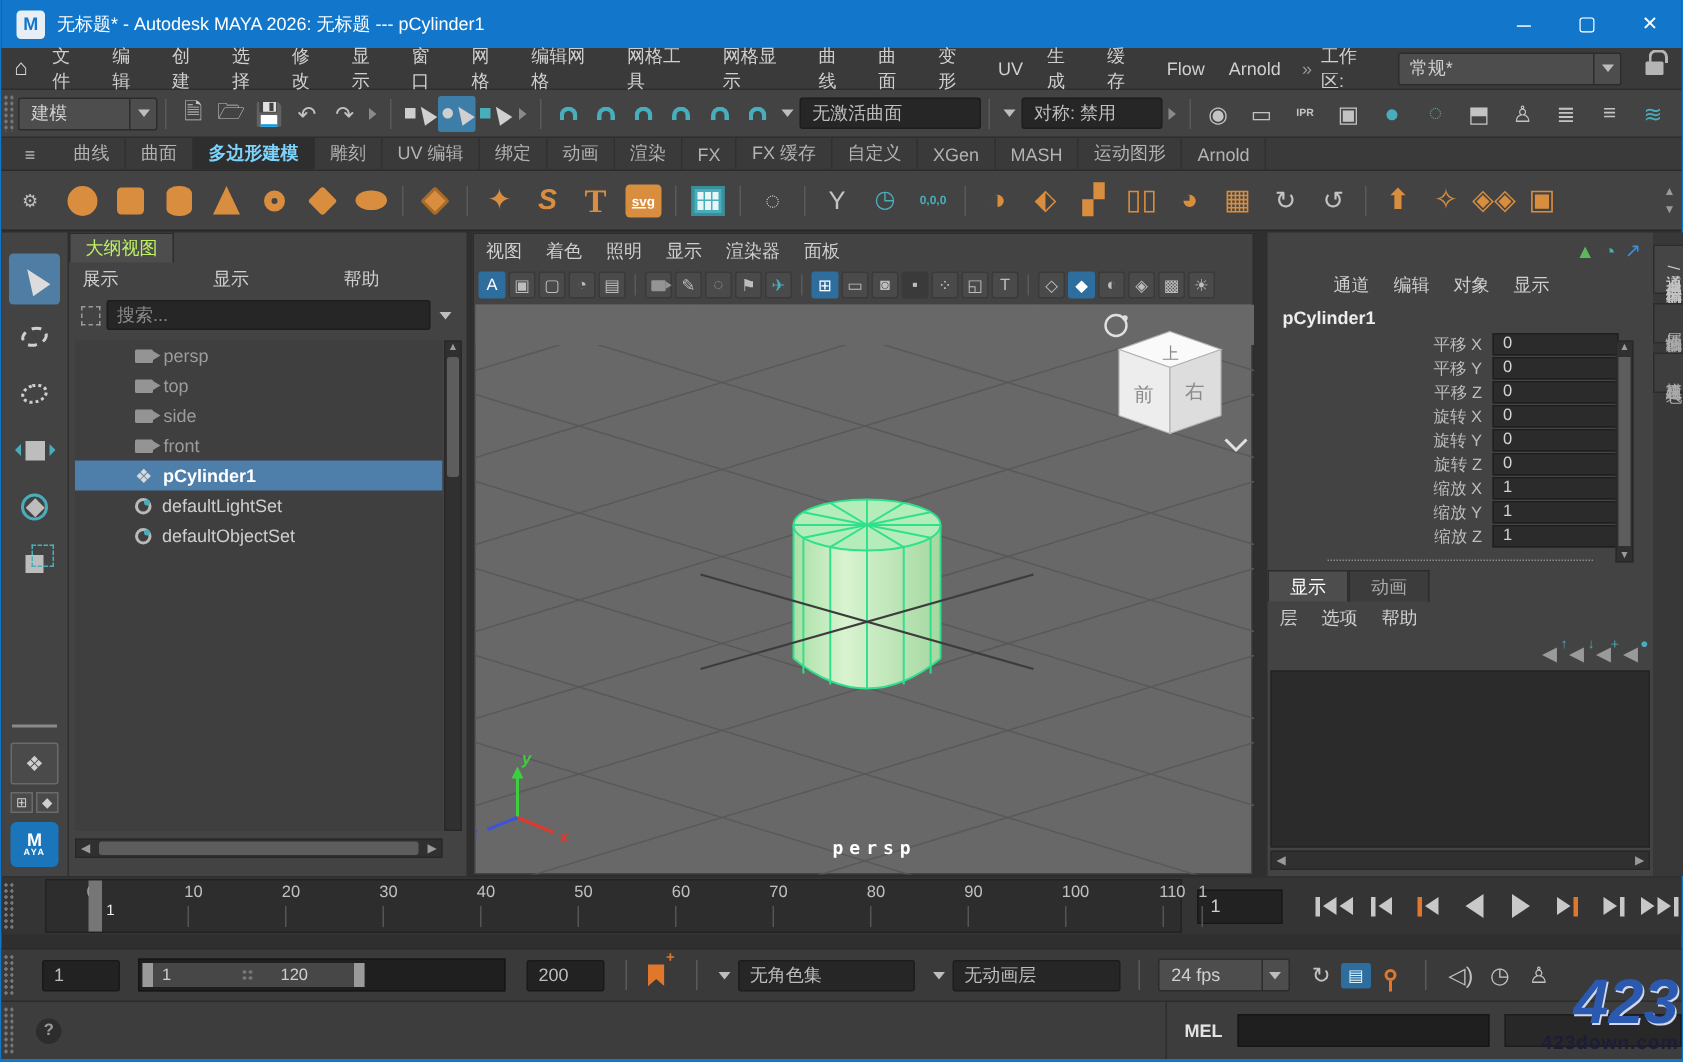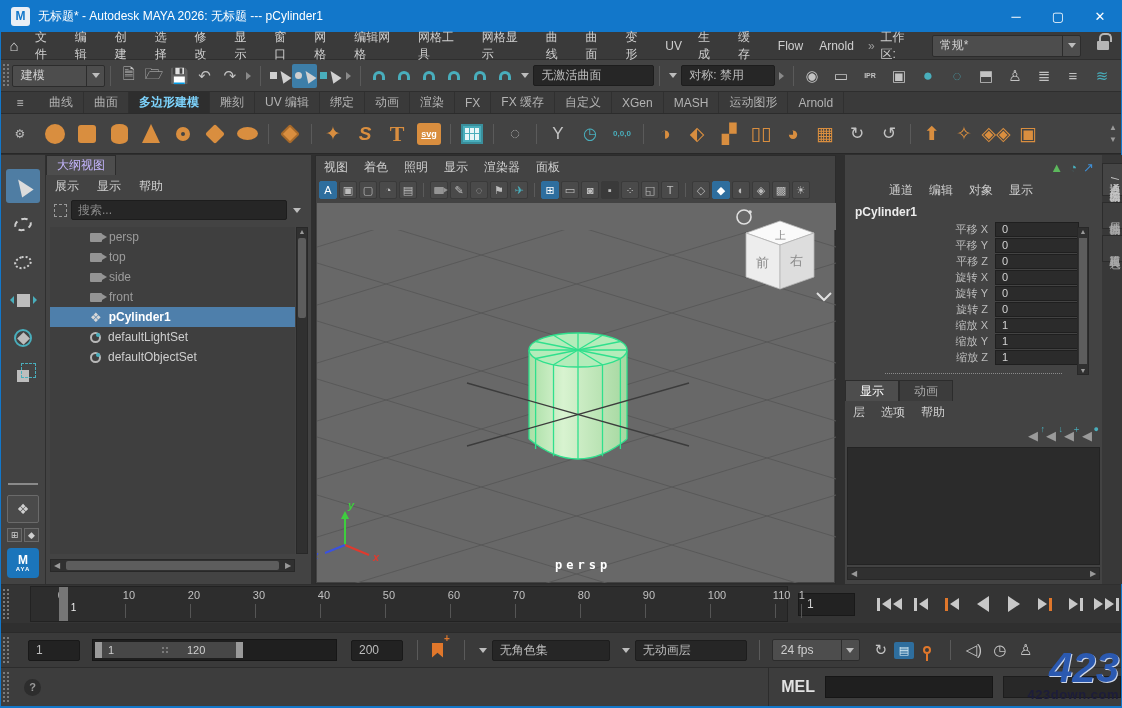--- a/index.html
+++ b/index.html
@@ -88,22 +88,22 @@
   .toolbox-bottom { margin-top:auto; display:flex; flex-direction:column; align-items:center; padding-bottom:6px; }
   .tb-line { width:30px; height:2px; background:#8a8a8a; margin-bottom:10px; }
   .layout-btn { width:32px; height:28px; background:#4a4a4a; border:1px solid #6a6a6a; border-radius:2px; display:flex; align-items:center; justify-content:center; color:#cfcfcf; font-size:14px; margin-bottom:5px; }
   .layout-mini { display:flex; gap:2px; margin-bottom:6px; }
   .layout-mini div { width:15px; height:14px; background:#4a4a4a; border:1px solid #6a6a6a; color:#cfcfcf; font-size:9px; display:flex; align-items:center; justify-content:center; }
   .maya-logo { width:32px; height:30px; background:#1b75bb; border-radius:4px; color:#fff; font-weight:bold; display:flex; flex-direction:column; align-items:center; justify-content:center; line-height:1; }
   .maya-logo small { font-size:6px; letter-spacing:1px; }
 
   
   .outliner { position:absolute; left:45px; top:0; width:265px; height:100%; background:#434343; }
-  .panel-tab { display:inline-flex; align-items:center; height:20px; padding:0 10px; background:#4d4d4d; color:#c4b5fd; border:1px solid #2c2c2c; border-bottom:none; font-size:12px; }
-  .out-menus { display:flex; height:22px; align-items:center; }
+  .panel-tab { display:inline-flex; align-items:center; height:20px; padding:0 10px; background:#4d4d4d; color:#bef264; border:1px solid #2c2c2c; border-bottom:none; font-size:12px; }
+  .out-menus { display:flex; height:22px; align-items:center;gap:45px; }
   .out-menus .mi { padding:0 9px; }
   .search-row { display:flex; align-items:center; height:26px; padding:0 4px; }
   .sel-ico { width:13px; height:13px; border:1.5px dashed #9a9a9a; margin:0 4px; }
   .search-input { flex:1; background:#262626; border:1px solid #1d1d1d; border-radius:2px; height:20px; color:#bdbdbd; font-size:12px; padding:0 6px; outline:none; font-family:inherit; }
   .search-input::placeholder { color:#8a8a8a; }
   .tree { position:absolute; left:4px; top:72px; right:16px; bottom:30px; background:#3f3f3f; overflow:hidden; }
   .tree-row { display:flex; align-items:center; height:20px; padding-left:40px; gap:7px; color:#9c9c9c; }
   .tree-row.bright { color:#cfcfcf; }
   .tree-row.selected { background:#4e7fab; color:#fff; }
   .cam { width:12px; height:9px; background:#949494; border-radius:1px; position:relative; flex:0 0 auto; }
@@ -181,21 +181,21 @@
   .bm-plus { color:#e0772b; font-size:10px; font-weight:bold; margin-left:1px; margin-top:-10px; }
   .fps-dd { width:88px; }
   .filmico { width:20px; height:17px; background:#2e6e9e; border-radius:2px; display:flex; align-items:center; justify-content:center; color:#dff1f8; font-size:11px; }
   .keyico { width:8px; height:8px; border:2.5px solid #e0772b; border-radius:50%; position:relative; }
   .keyico::after { content:""; position:absolute; left:1px; top:6px; width:2.5px; height:7px; background:#e0772b; }
 
   
   .statusline { position:absolute; left:0; top:667px; right:0; height:39px; background:#3d3d3d; display:flex; align-items:center; border-top:1px solid #2c2c2c; }
   .help-circ { width:17px; height:17px; border-radius:50%; background:#2d2d2d; color:#9a9a9a; display:flex; align-items:center; justify-content:center; font-size:11px; font-weight:bold; margin-left:14px; }
   .sl-div { width:1px; align-self:stretch; background:#2c2c2c; margin-left:auto; }
-  .mel-label { padding:0 10px 0 12px; color:#e2e2e2; font-weight:bold; font-size:16px; }
+  .mel-label { padding:0 10px 0 12px; color:#e2e2e2; font-weight:bold; font-size:12px; }
   .mel-input { width:168px; height:22px; background:#1f1f1f; border:1px solid #161616; color:#cfcfcf; font-family:inherit; padding:0 6px; outline:none; }
   .mel-result { width:118px; height:22px; margin-left:10px; background:#282828; border:1px solid #1d1d1d; }
 
   
   .watermark { position:absolute; right:2px; bottom:4px; width:110px; text-align:right; pointer-events:none; z-index:50; }
   .wm-logo { font-size:42px; font-weight:bold; font-style:italic; color:#2b59b0; line-height:0.9; text-shadow:1px 1px 0 #cfd8ea; }
   .wm-text { font-size:13px; font-weight:bold; color:#1d1d3a; letter-spacing:0.5px; }
 </style>
 </head>
 <body>

